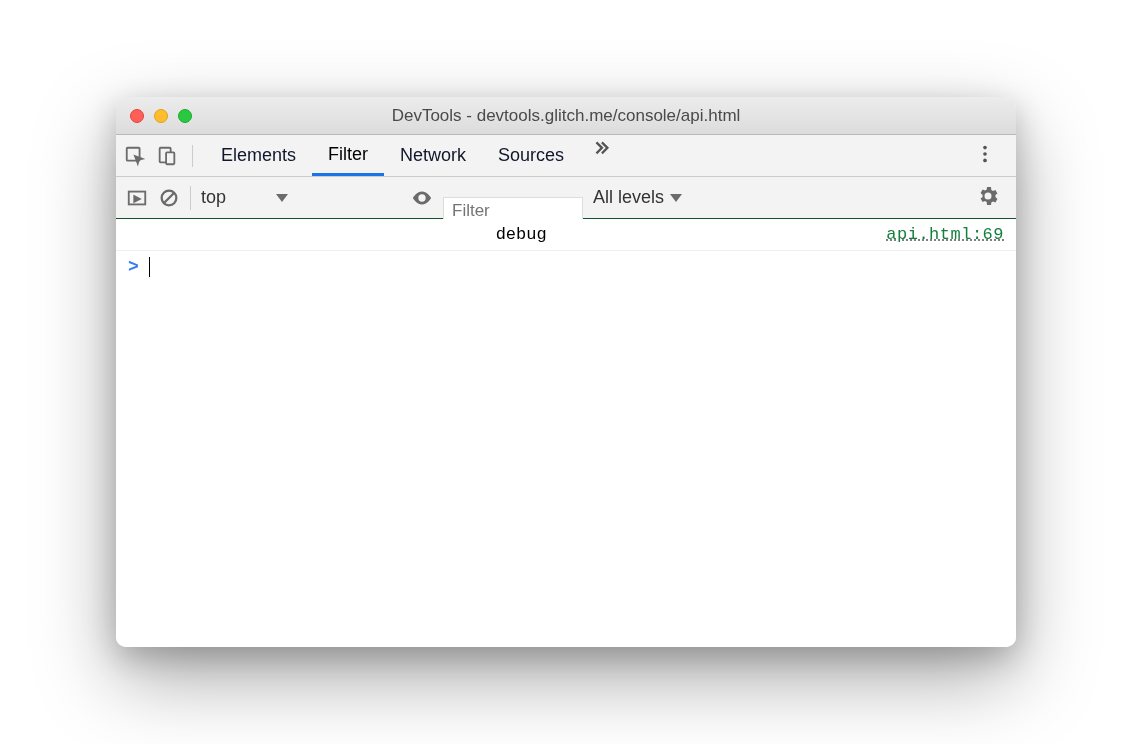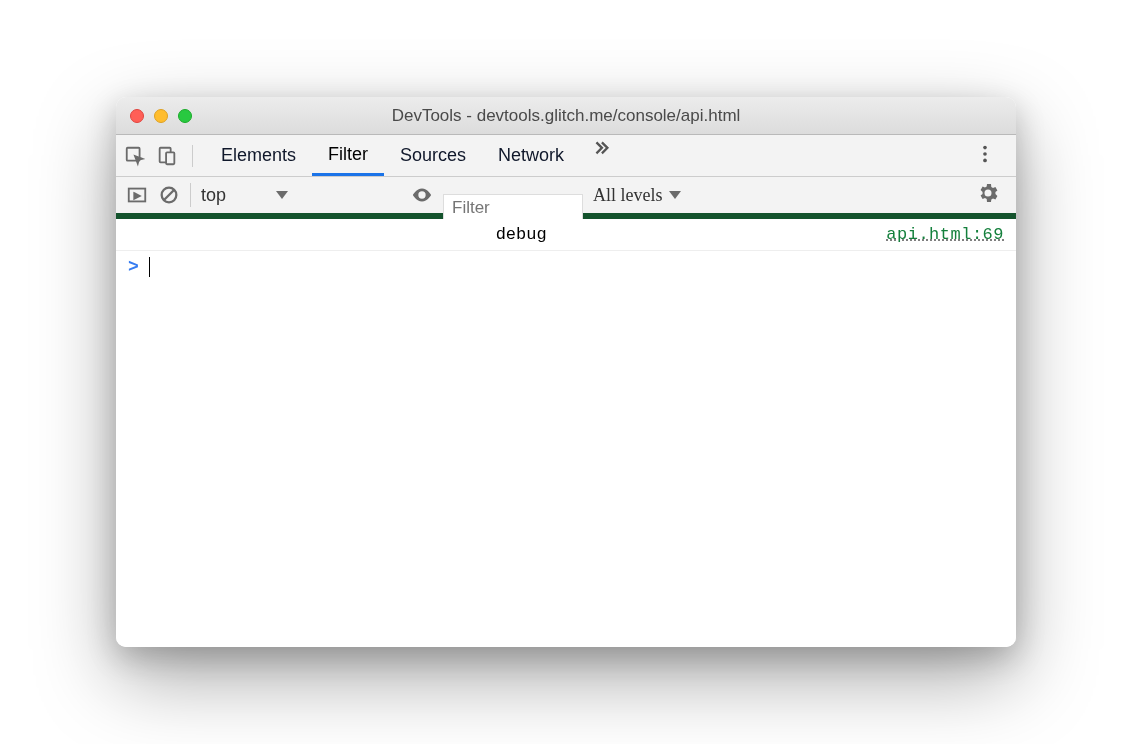--- a/index.html
+++ b/index.html
@@ -101,21 +101,21 @@
     }
     .spacer { flex: 1; }
     .menu-dots {
       padding: 0 12px;
       color: #555;
       cursor: pointer;
     }
     .toolbar {
       height: 42px;
       background: #f3f3f3;
-      border-bottom: 6px solid #14532d;
+      border-bottom: 1px solid #14532d;
       display: flex;
       align-items: center;
       padding: 0 10px;
       gap: 10px;
     }
     .toolbar-sep {
       width: 1px;
       height: 24px;
       background: #ccc;
     }
@@ -144,21 +144,20 @@
       width: 140px;
       margin-top: 26px;
     }
     .levels {
       display: flex;
       align-items: center;
       gap: 6px;
       font-size: 18px;
       color: #333;
       cursor: pointer;
-      font-family: Liberation Serif, serif;
     }
     .gear {
       padding: 0 6px;
       cursor: pointer;
     }
     .console-body {
       flex: 1;
       background: #fff;
       font-family: Menlo, Monaco, "Courier New", monospace;
       font-size: 17px;
@@ -219,22 +218,22 @@
         <path d="M12 12 L20 15 L16 16 L15 20 Z" fill="currentColor"></path>
       </svg>
       <svg class="icon" viewBox="0 0 24 24" fill="none" stroke="currentColor" stroke-width="2">
         <rect x="4" y="3" width="12" height="16" rx="1"></rect>
         <rect x="11" y="8" width="9" height="13" rx="1" fill="#f3f3f3"></rect>
       </svg>
     </div>
     <div class="tabs">
       <div class="tab">Elements</div>
       <div class="tab active">Filter</div>
+      <div class="tab">Network</div>
       <div class="tab">Sources</div>
-      <div class="tab">Network</div>
       <div class="more-tabs">
         <svg width="22" height="22" viewBox="0 0 24 24" fill="none" stroke="currentColor" stroke-width="2.5">
           <path d="M7 8 L13 14 L7 20"></path>
           <path d="M13 8 L19 14 L13 20"></path>
         </svg>
       </div>
     </div>
     <div class="spacer"></div>
     <div class="menu-dots">
       <svg width="22" height="22" viewBox="0 0 24 24" fill="currentColor">

